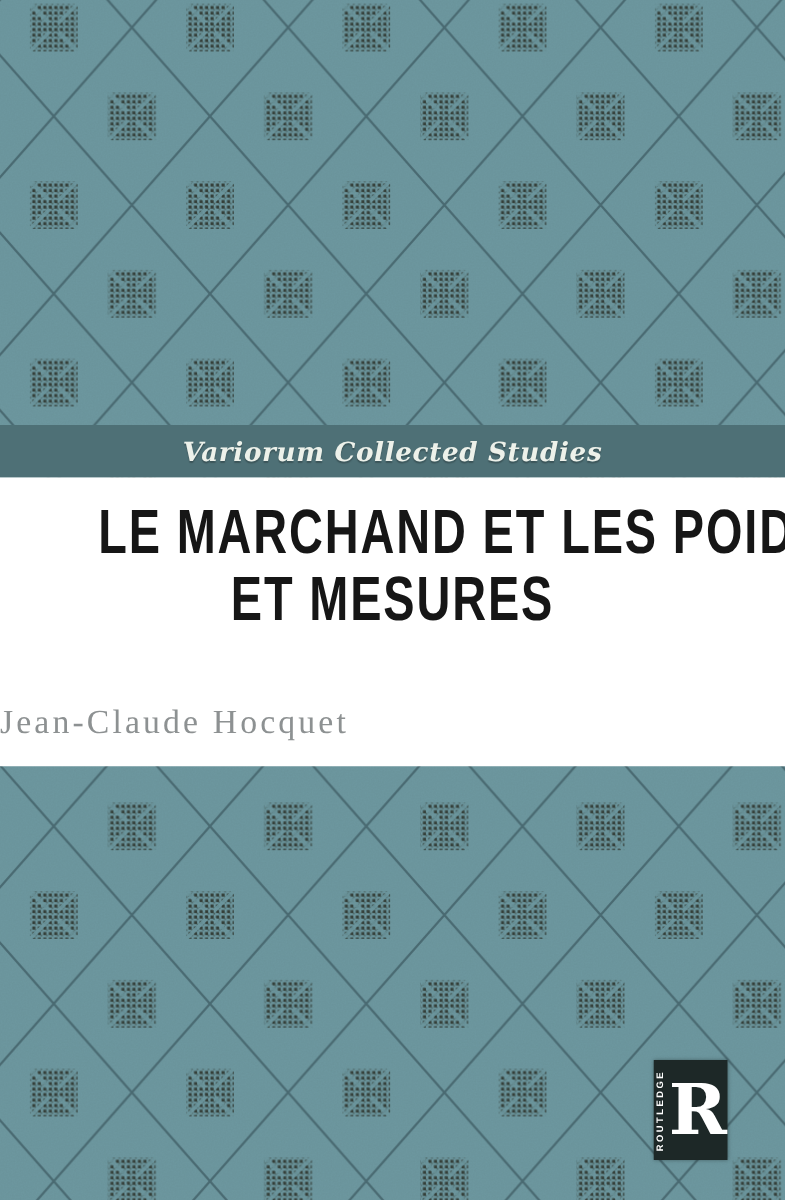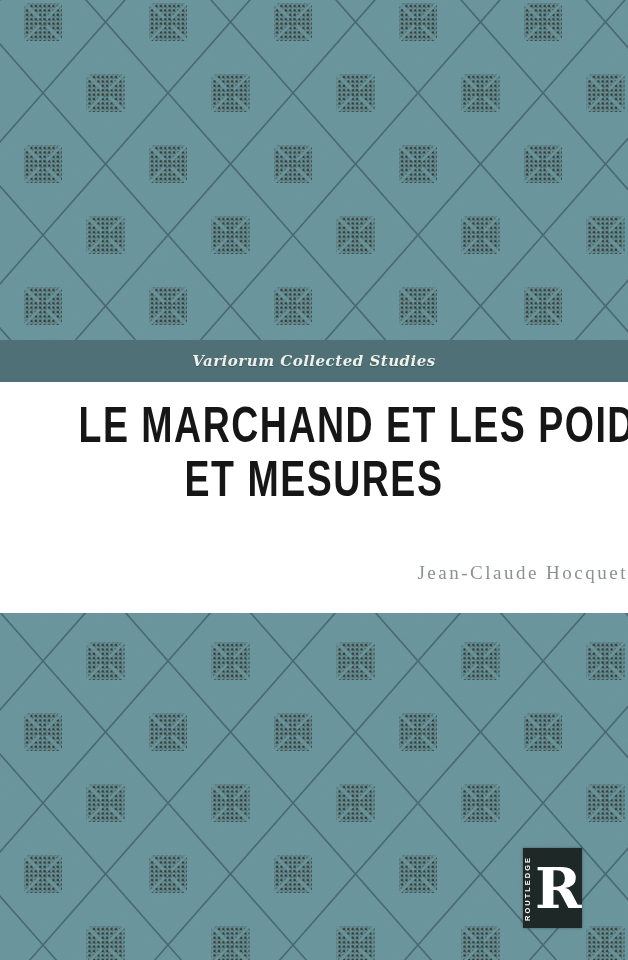--- a/index.html
+++ b/index.html
@@ -45,21 +45,21 @@
     background: var(--band-bg);
     display: flex;
     align-items: center;
     justify-content: center;
     box-shadow: 0 1px 0 rgba(255,255,255,0.25);
   }
   .series-label {
     font-family: "DejaVu Serif", serif;
     font-style: italic;
     font-weight: 600;
-    font-size: 15px;
+    font-size: 21px;
     letter-spacing: 0.5px;
     color: var(--band-text);
     text-shadow: 0 1px 1px rgba(0,0,0,0.25);
   }
 
   .title-panel {
     position: absolute;
     left: 0; top: 382px;
     width: 628px; height: 231px;
     background: var(--panel-bg);
@@ -76,23 +76,23 @@
     letter-spacing: 2px;
   }
   .title-line {
     display: block;
     transform: scaleX(0.75);
     transform-origin: 50% 50%;
     white-space: nowrap;
   }
   .author {
     margin-top: 56px;
-    text-align: right;
+    text-align: left;
     font-family: "Liberation Serif", serif;
-    font-size: 19px;
+    font-size: 27px;
     letter-spacing: 2.5px;
     color: var(--author-text);
   }
 
   .publisher-logo {
     position: absolute;
     left: 523px; top: 848px;
     width: 59px; height: 80px;
     background: var(--logo-bg);
     display: flex;

